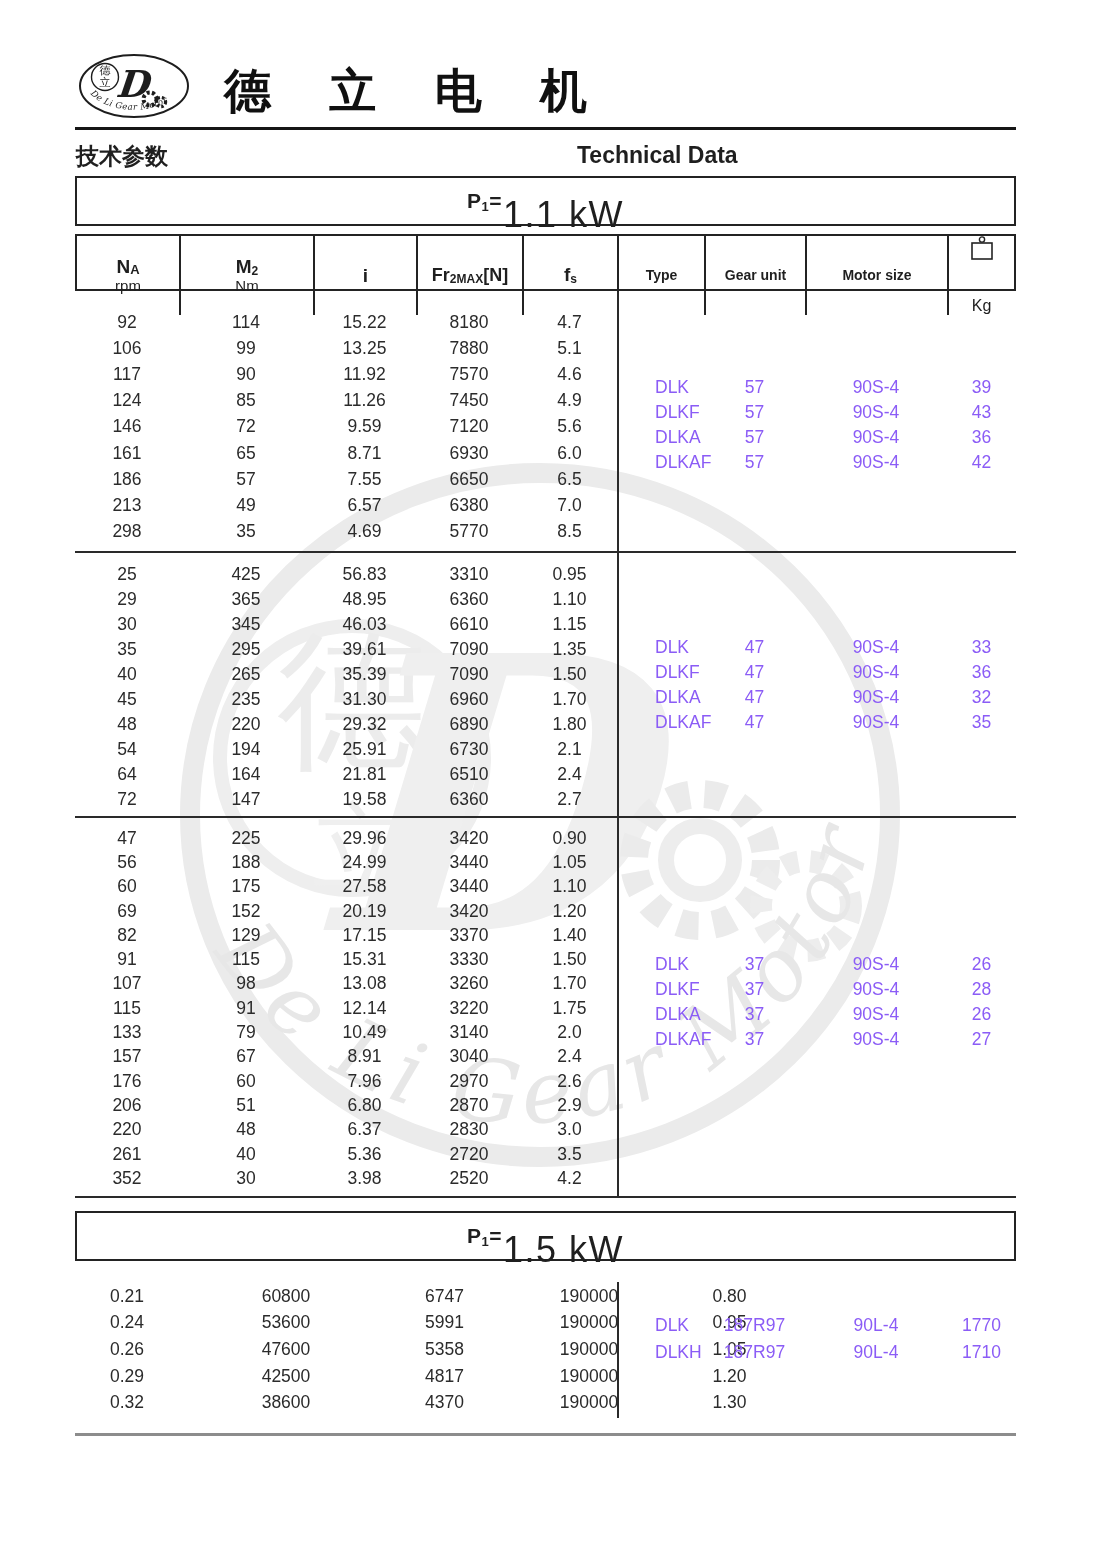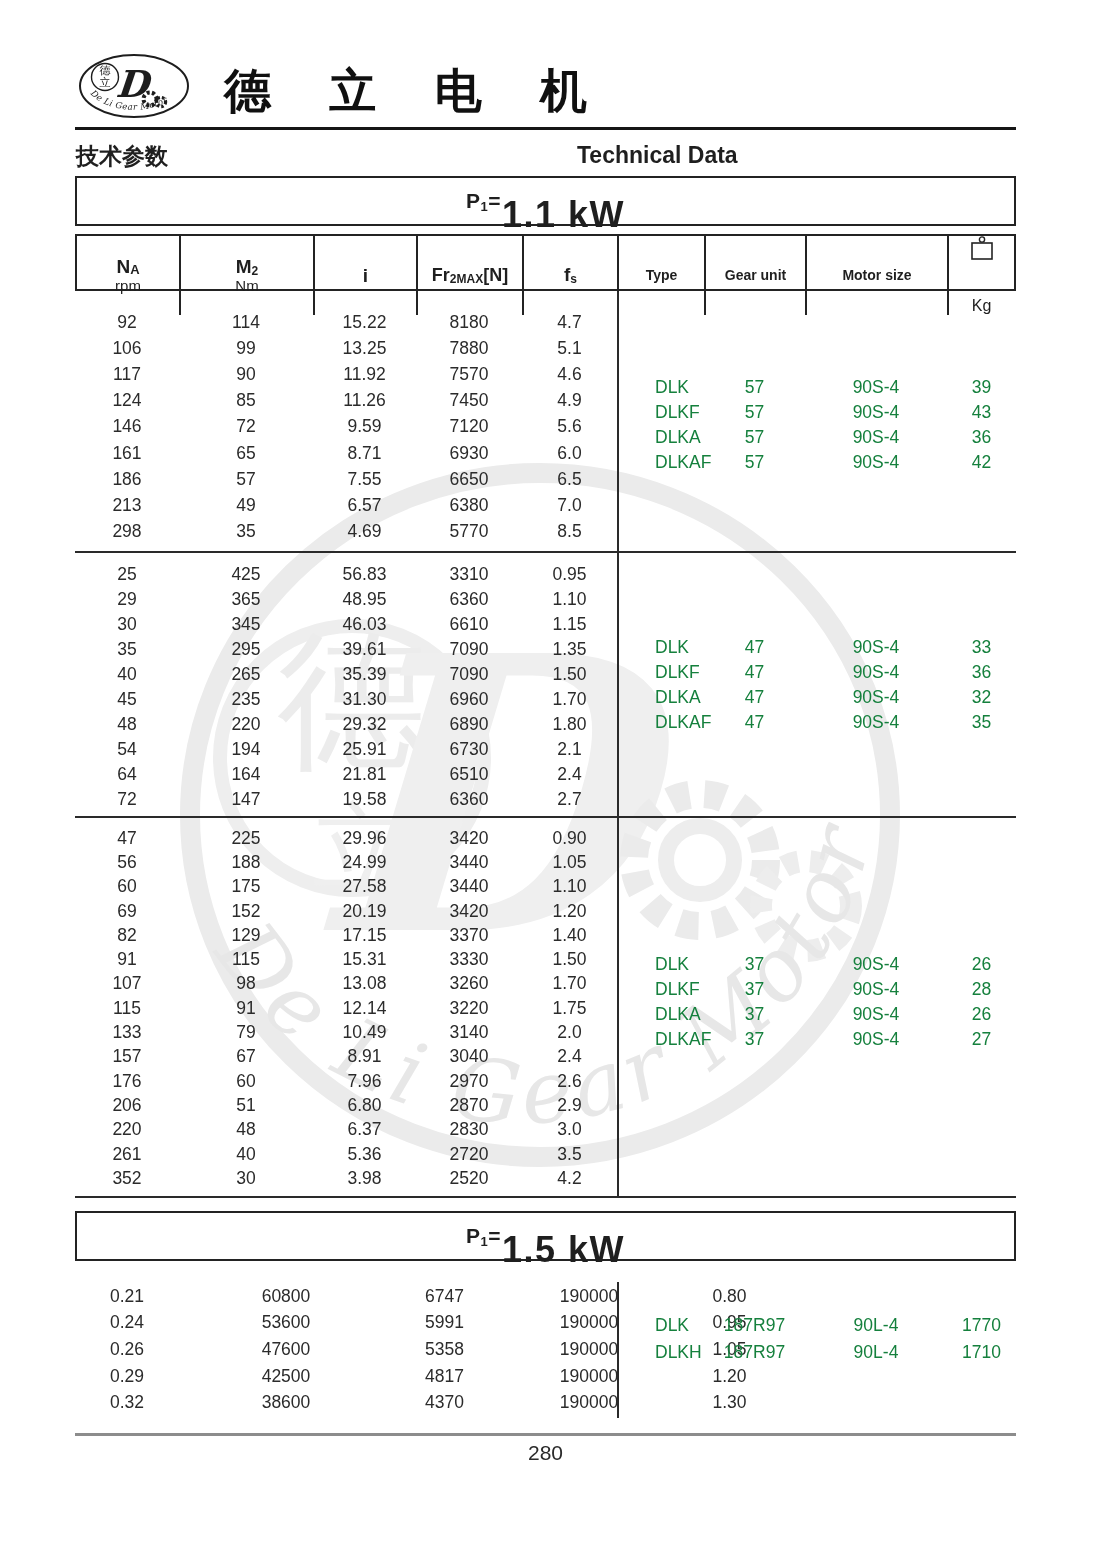--- a/index.html
+++ b/index.html
@@ -25,21 +25,21 @@
   
   .power {
     left:75px; width:941px; height:50px; border:2px solid #232323;
     box-sizing:border-box; display:flex; align-items:center; justify-content:center;
     background:transparent;
   }
   .power.p1 { top:176px; }
   .power.p2 { top:1211px; }
   .psym { font-size:21px; font-weight:bold; letter-spacing:0.5px; }
   .psym sub { font-size:13px; font-weight:bold; vertical-align:-3px; }
-  .pval { font-size:36px; font-weight:700; letter-spacing:1.5px; margin-left:1px;margin-top:28px; }
+  .pval { font-size:36px; font-weight:400; letter-spacing:1.5px; margin-left:1px;margin-top:28px; }
 
   
   .thead {
     left:75px; top:234px; width:941px; height:57px; border:2px solid #232323;
     box-sizing:border-box; display:grid;
     grid-template-columns:104px 134px 103px 106px 95px 87px 101px 142px 1fr;
     background:transparent;
   }
   .hcell {
     border-right:2px solid #232323; display:flex; flex-direction:column;
@@ -75,21 +75,21 @@
 
   .right {
     width:399px; box-sizing:border-box; border-left:2px solid #2a2a2a;
     display:flex; flex-direction:column; justify-content:center;
   }
   .types { display:block; }
   .b1 .types { margin-top:6px; } .b3 .types { margin-top:-10px; }
   .block4 .types { margin-top:-22px; }
   .trow {
     display:grid; grid-template-columns:85px 101px 142px 69px;
-    height:25px; align-items:center; font-size:17.5px; color:#15803d;
+    height:25px; align-items:center; font-size:17.5px; color:#8b5cf6;
   }
   .block4 .trow { height:27px; }
   .tcell { text-align:center; }
   .tcell.t { text-align:left; padding-left:36px; }
 
   
   .rule-footer { left:75px; top:1433px; width:941px; height:3px; background:#8c8c8c; }
   .pagenum { left:75px; top:1441px; width:941px; text-align:center; font-size:21px; color:#2b2b2b; }
 </style>
 </head>
@@ -625,15 +625,14 @@
             <div class="tcell t">DLKH</div>
             <div class="tcell">187R97</div>
             <div class="tcell">90L-4</div>
             <div class="tcell">1710</div>
           </div>
         </div>
     </div>
   </div>
 
   <div class="fg rule-footer"></div>
-  <div class="fg pagenum">280</div>
 
 </div>
 
 </body></html>

